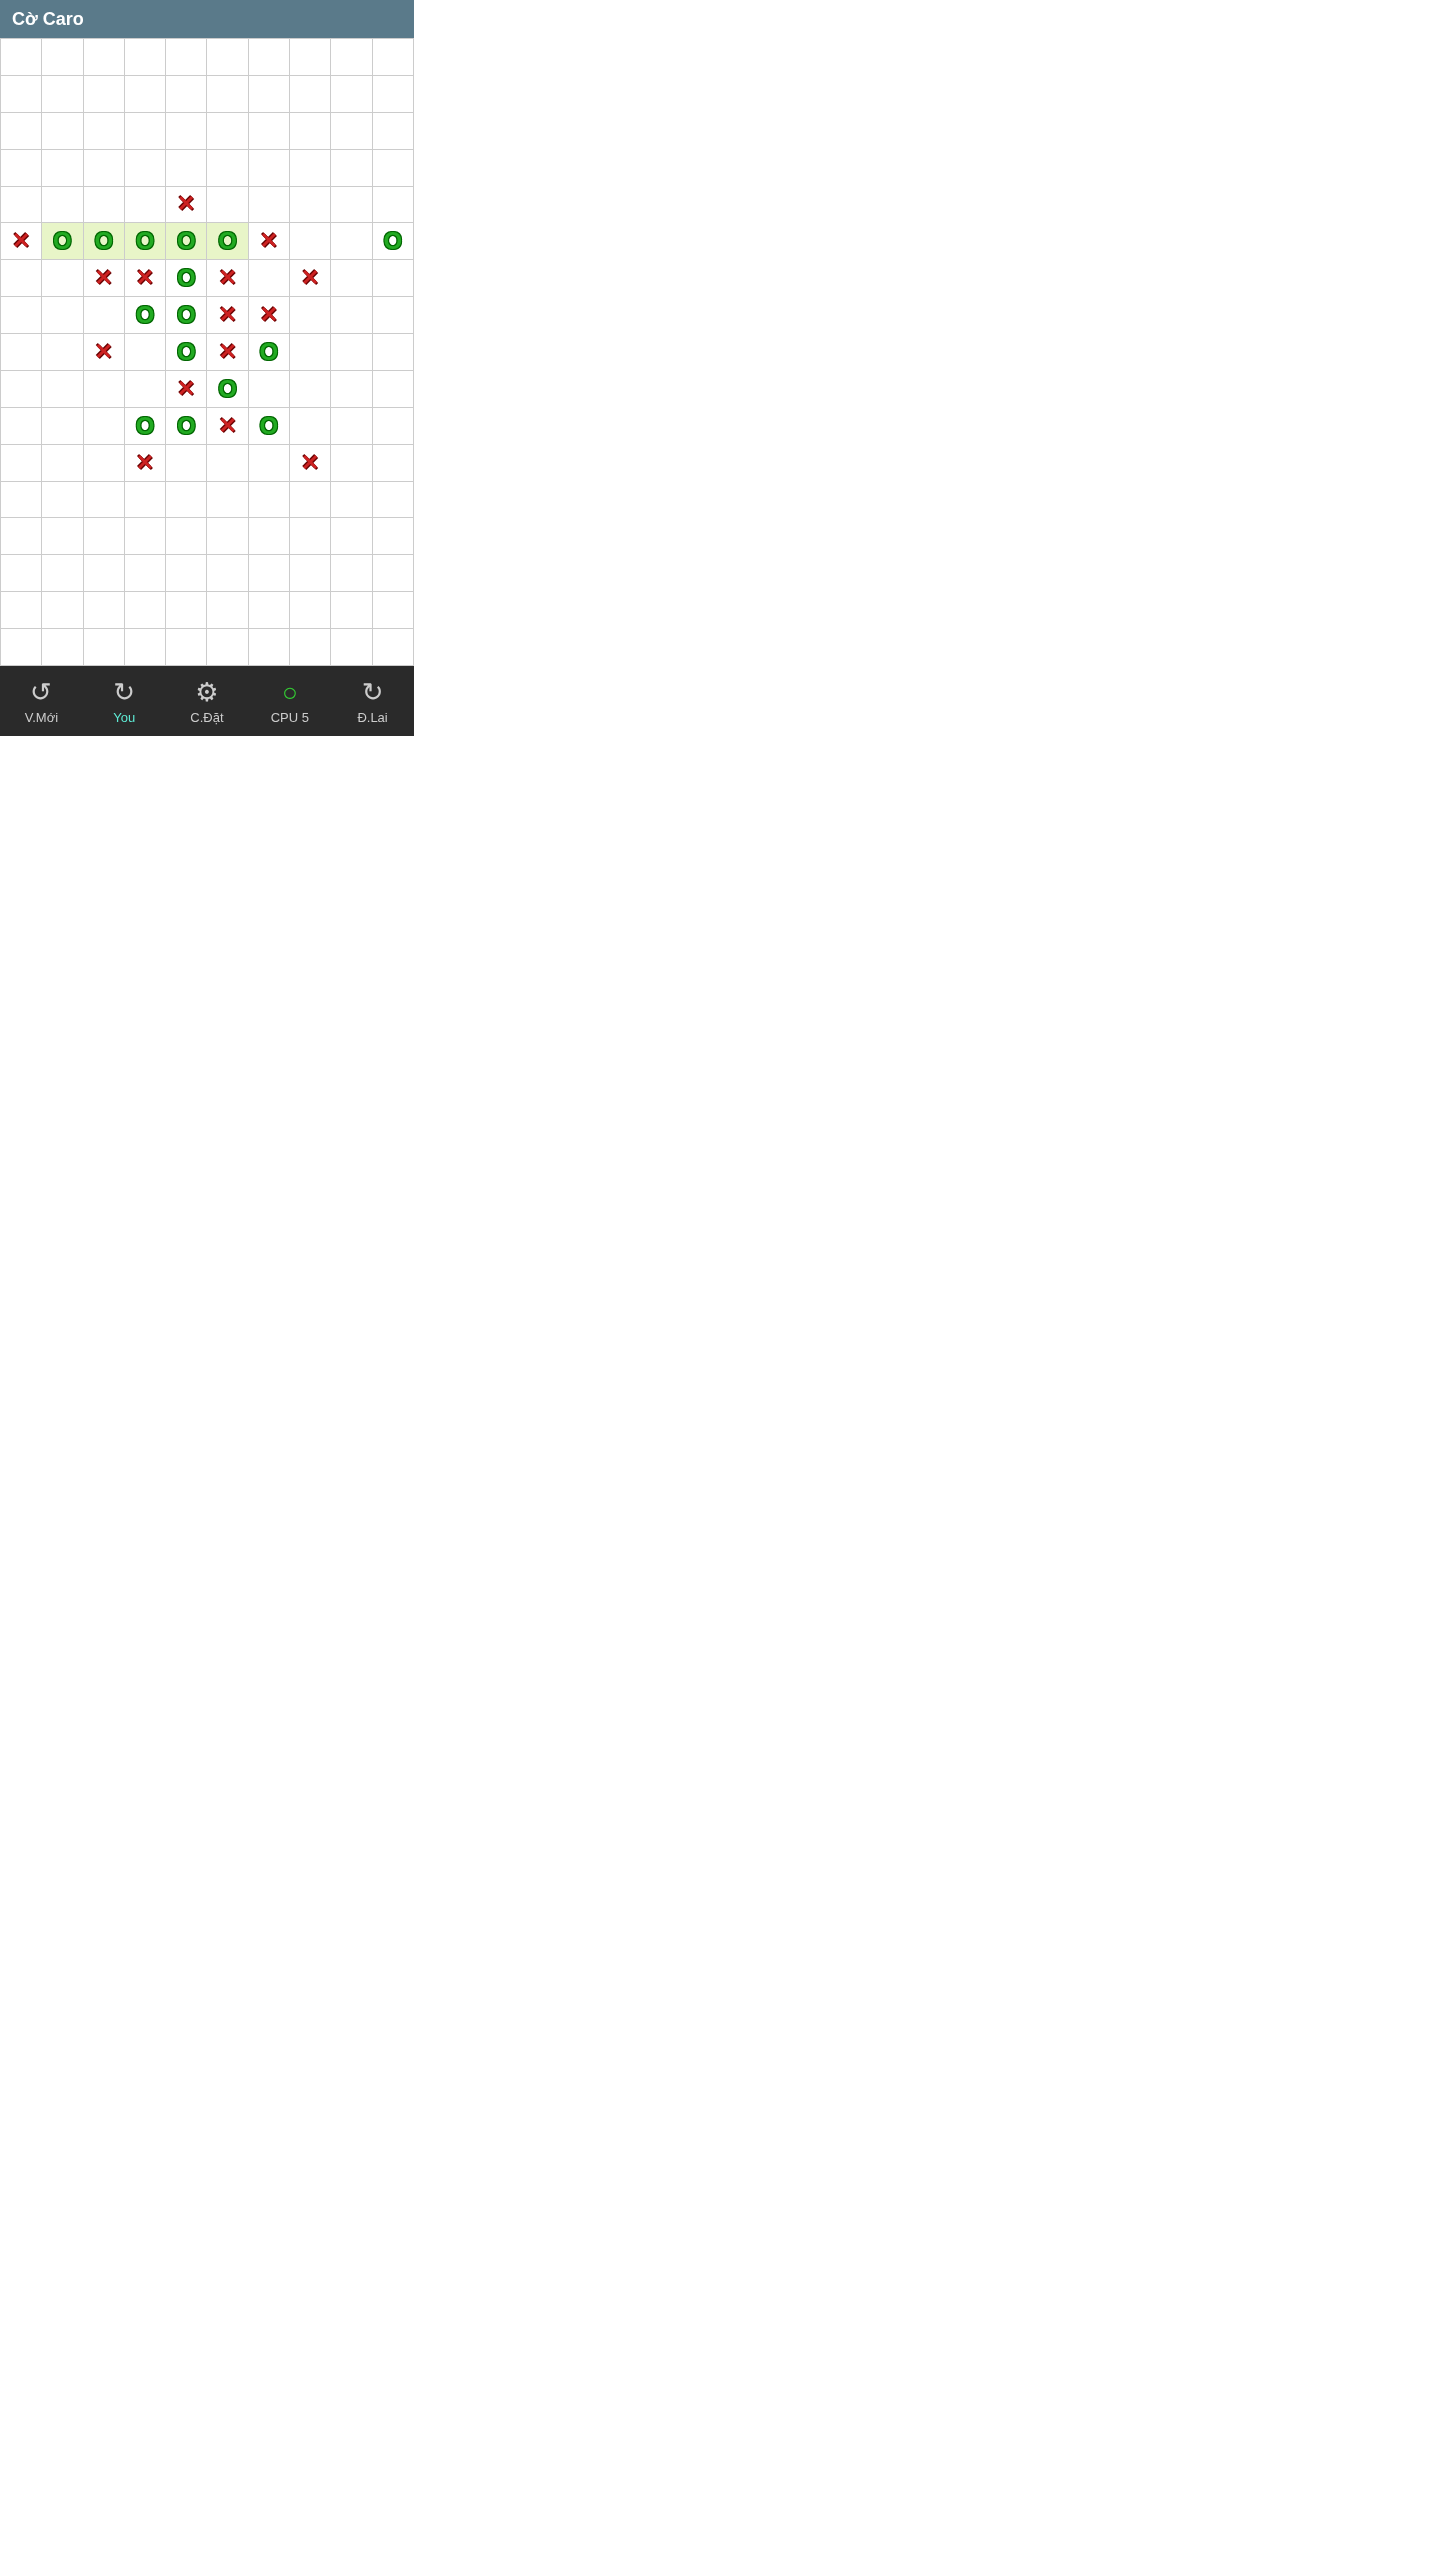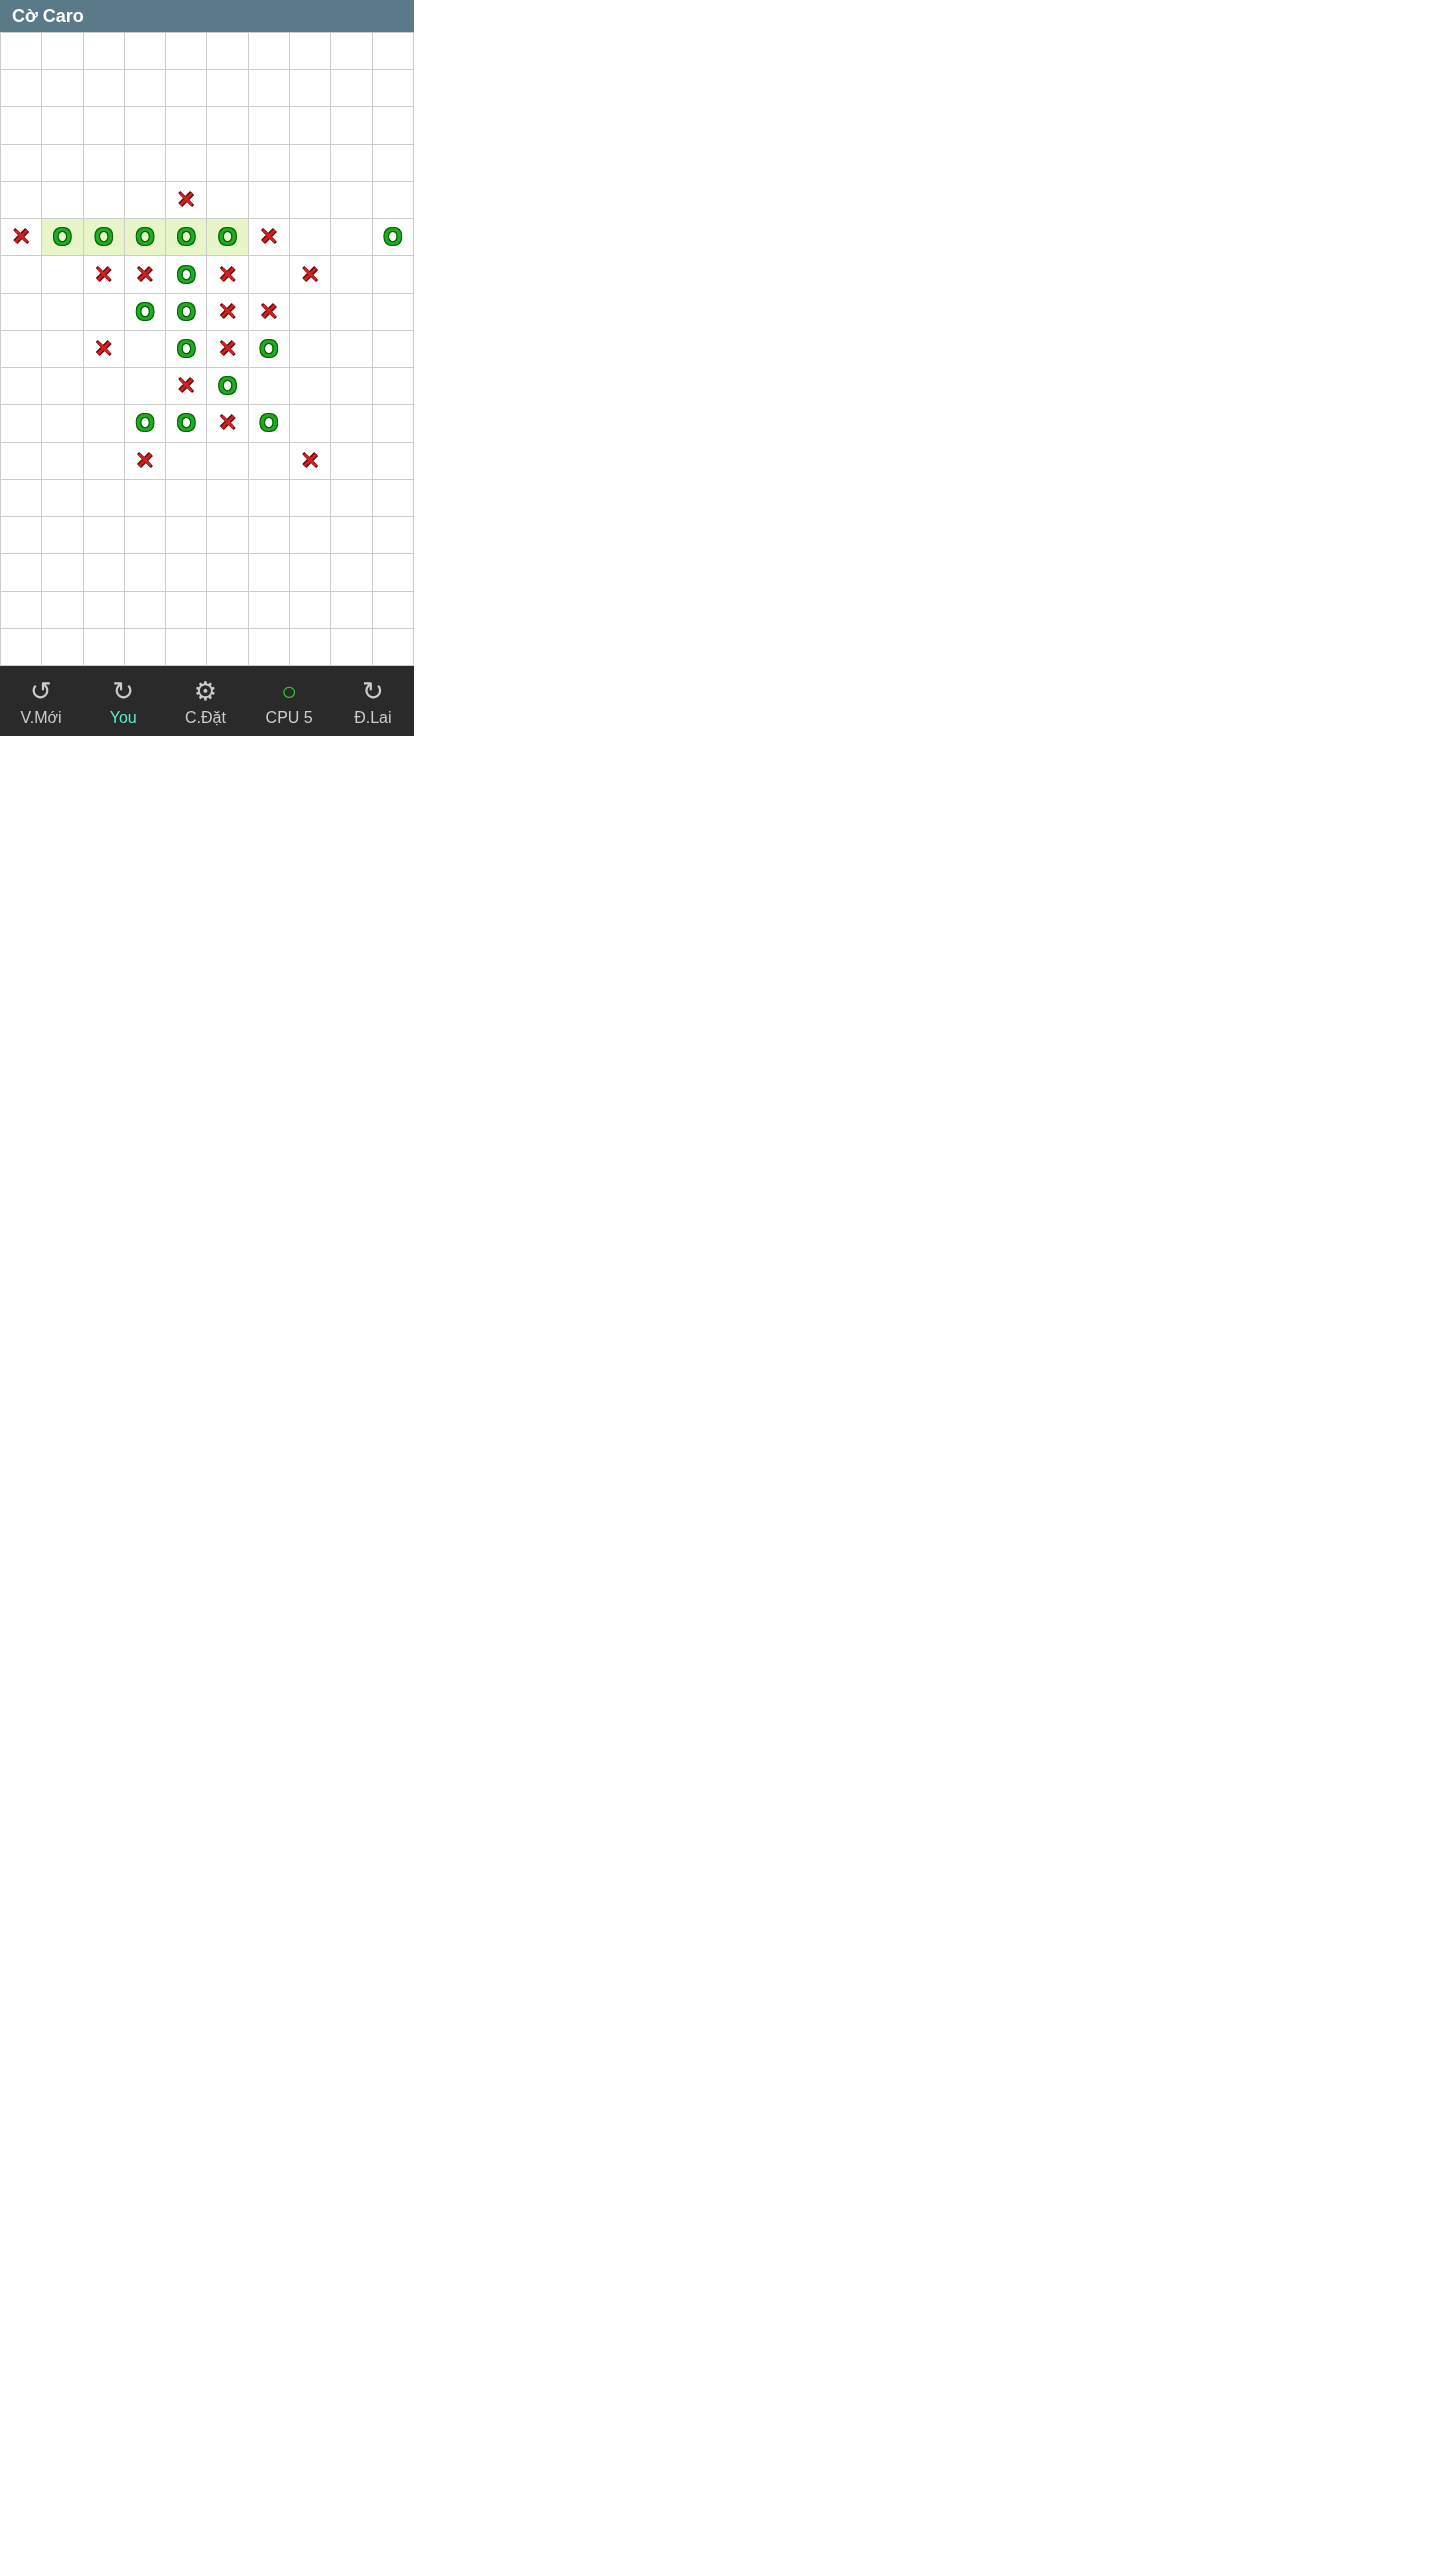--- a/index.html
+++ b/index.html
@@ -15,21 +15,21 @@
     }
 
     
     #title-bar {
       background: #5a7a8a;
       color: #fff;
       padding: 8px 12px;
       font-size: 18px;
       font-weight: bold;
       flex-shrink: 0;
-      height: 32px;
+      height: 38px;
       display: flex;
       align-items: center;
     }
 
     
     #board-container {
       flex: 1;
       overflow: hidden;
       position: relative;
     }
@@ -102,21 +102,21 @@
     .toolbar-btn .icon {
       font-size: 22px;
       color: #ccc;
     }
 
     .toolbar-btn .icon.green {
       color: #33cc33;
     }
 
     .toolbar-btn .label {
-      font-size: 16px;
+      font-size: 13px;
     }
 
     .toolbar-btn .label.you-label {
       color: #5eead4;
     }
   </style>
 </head>
 <body>
 
 <div id="title-bar">

